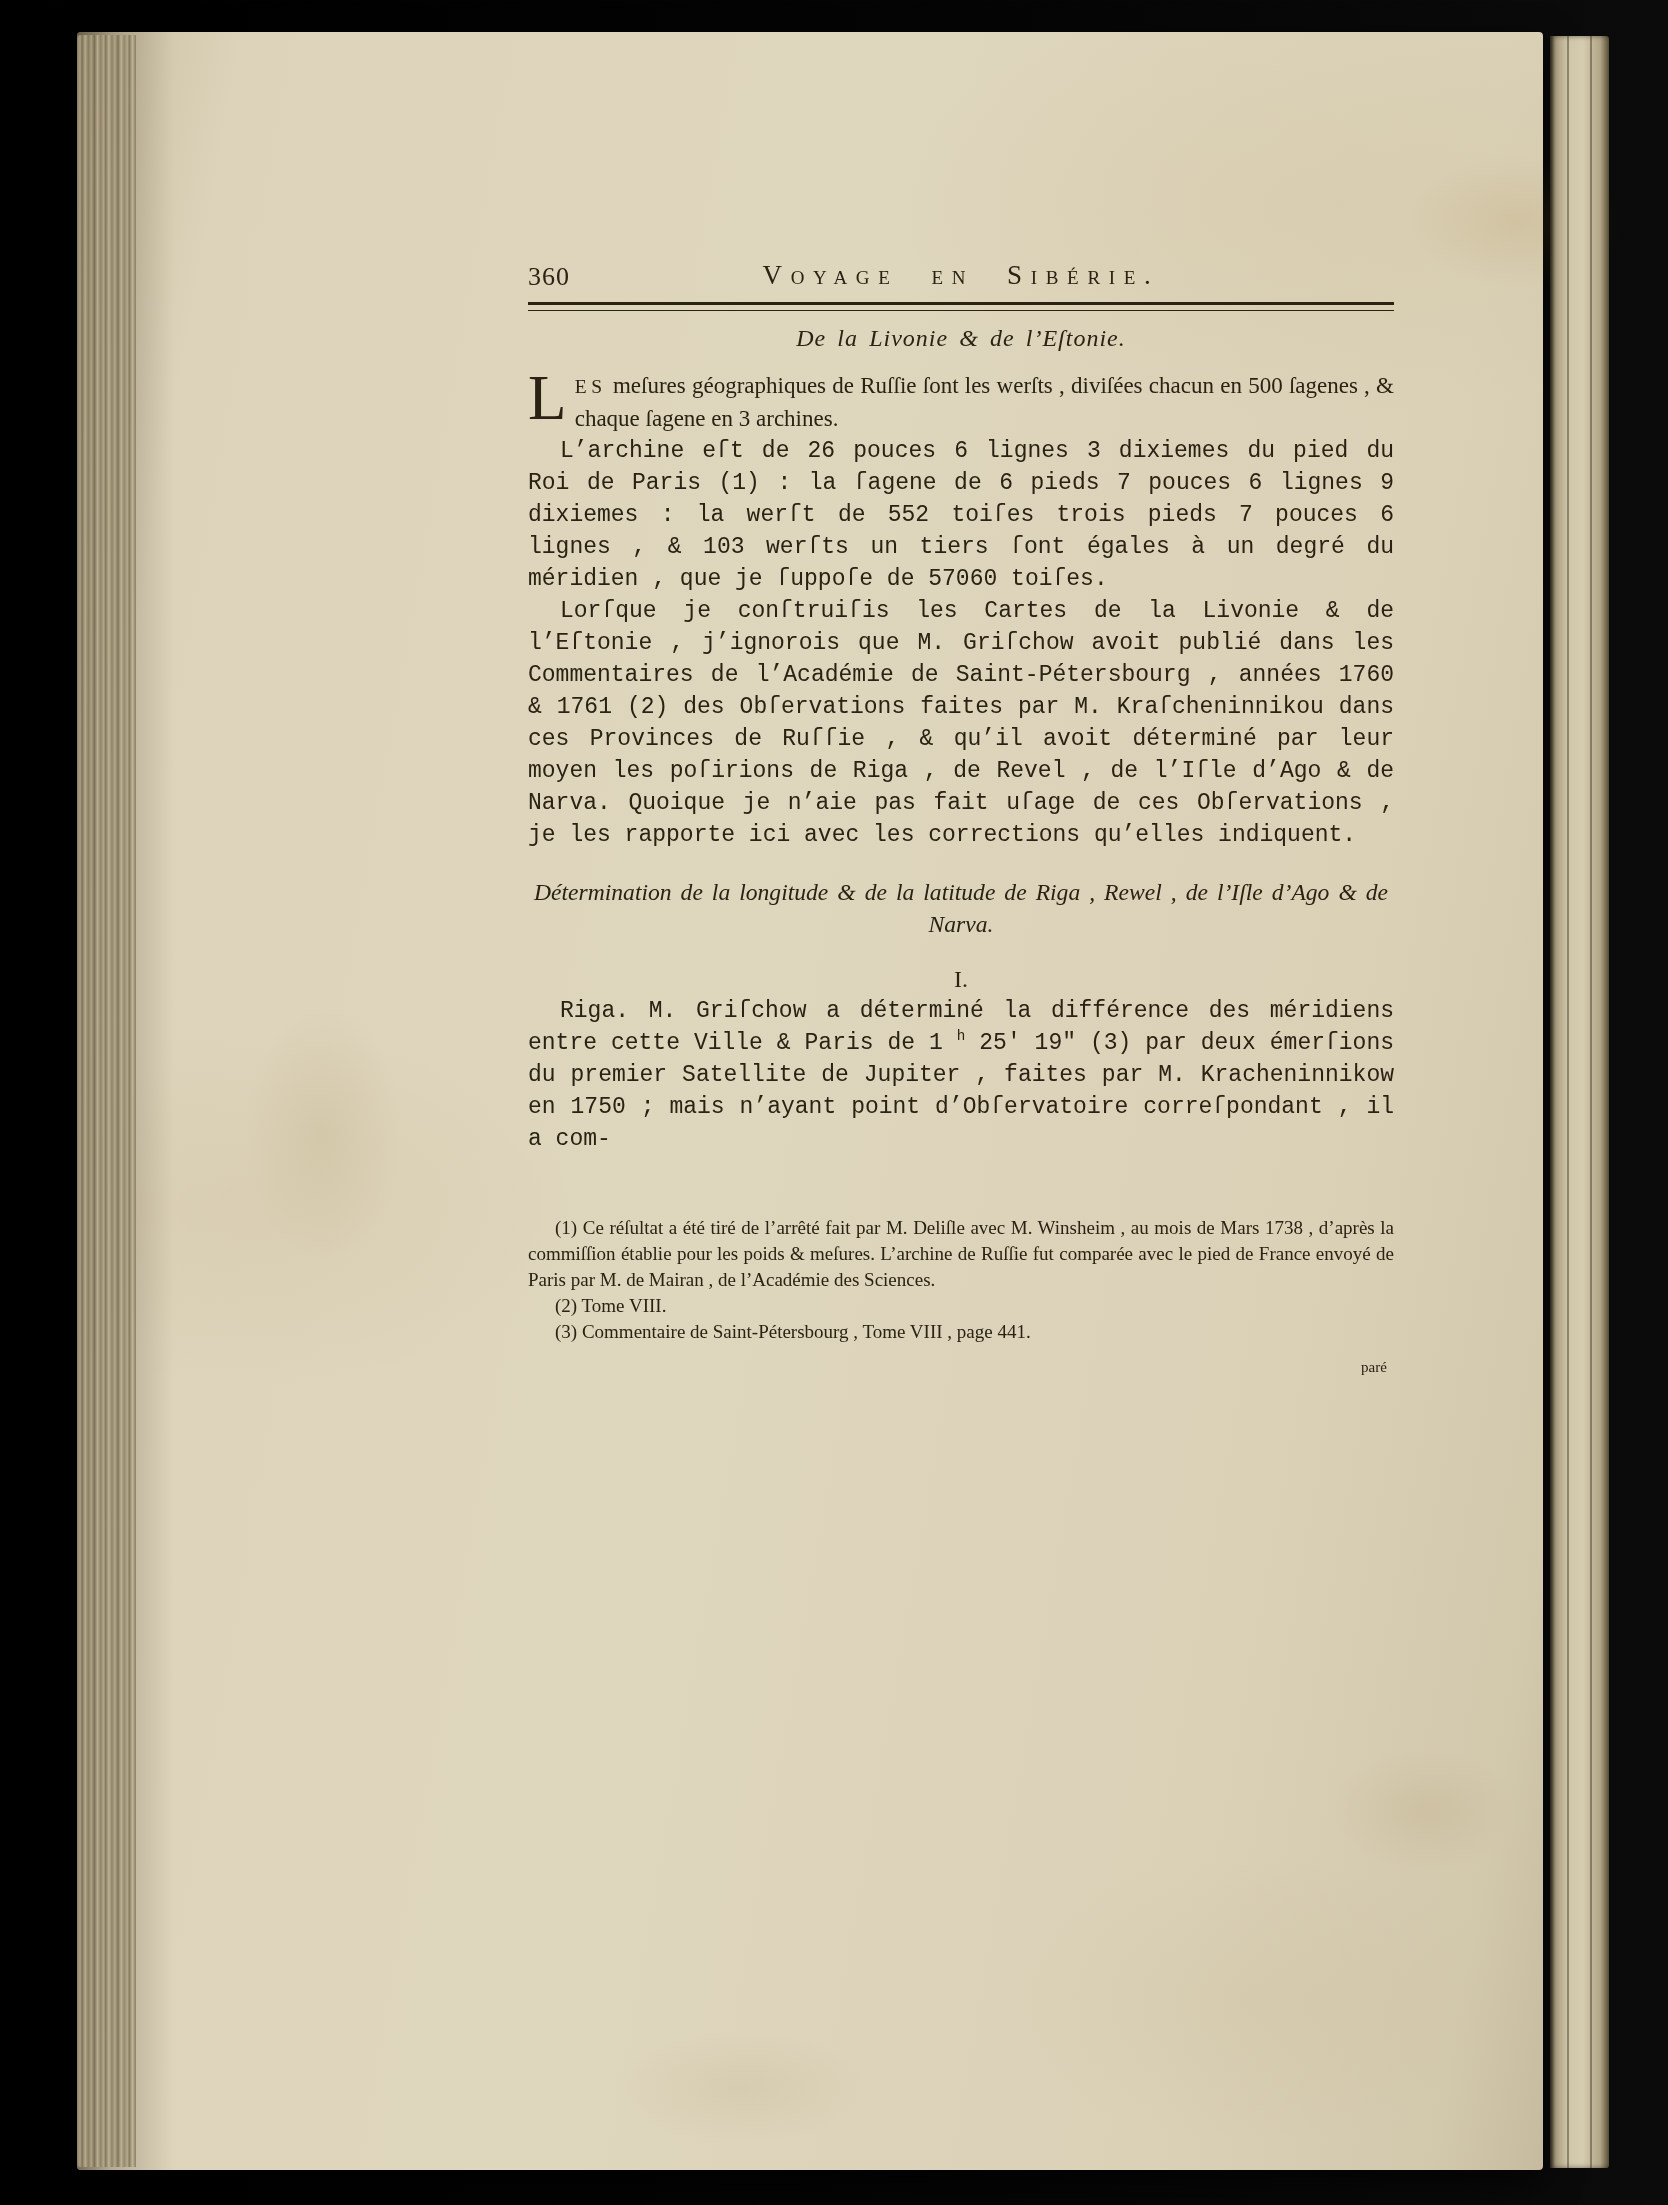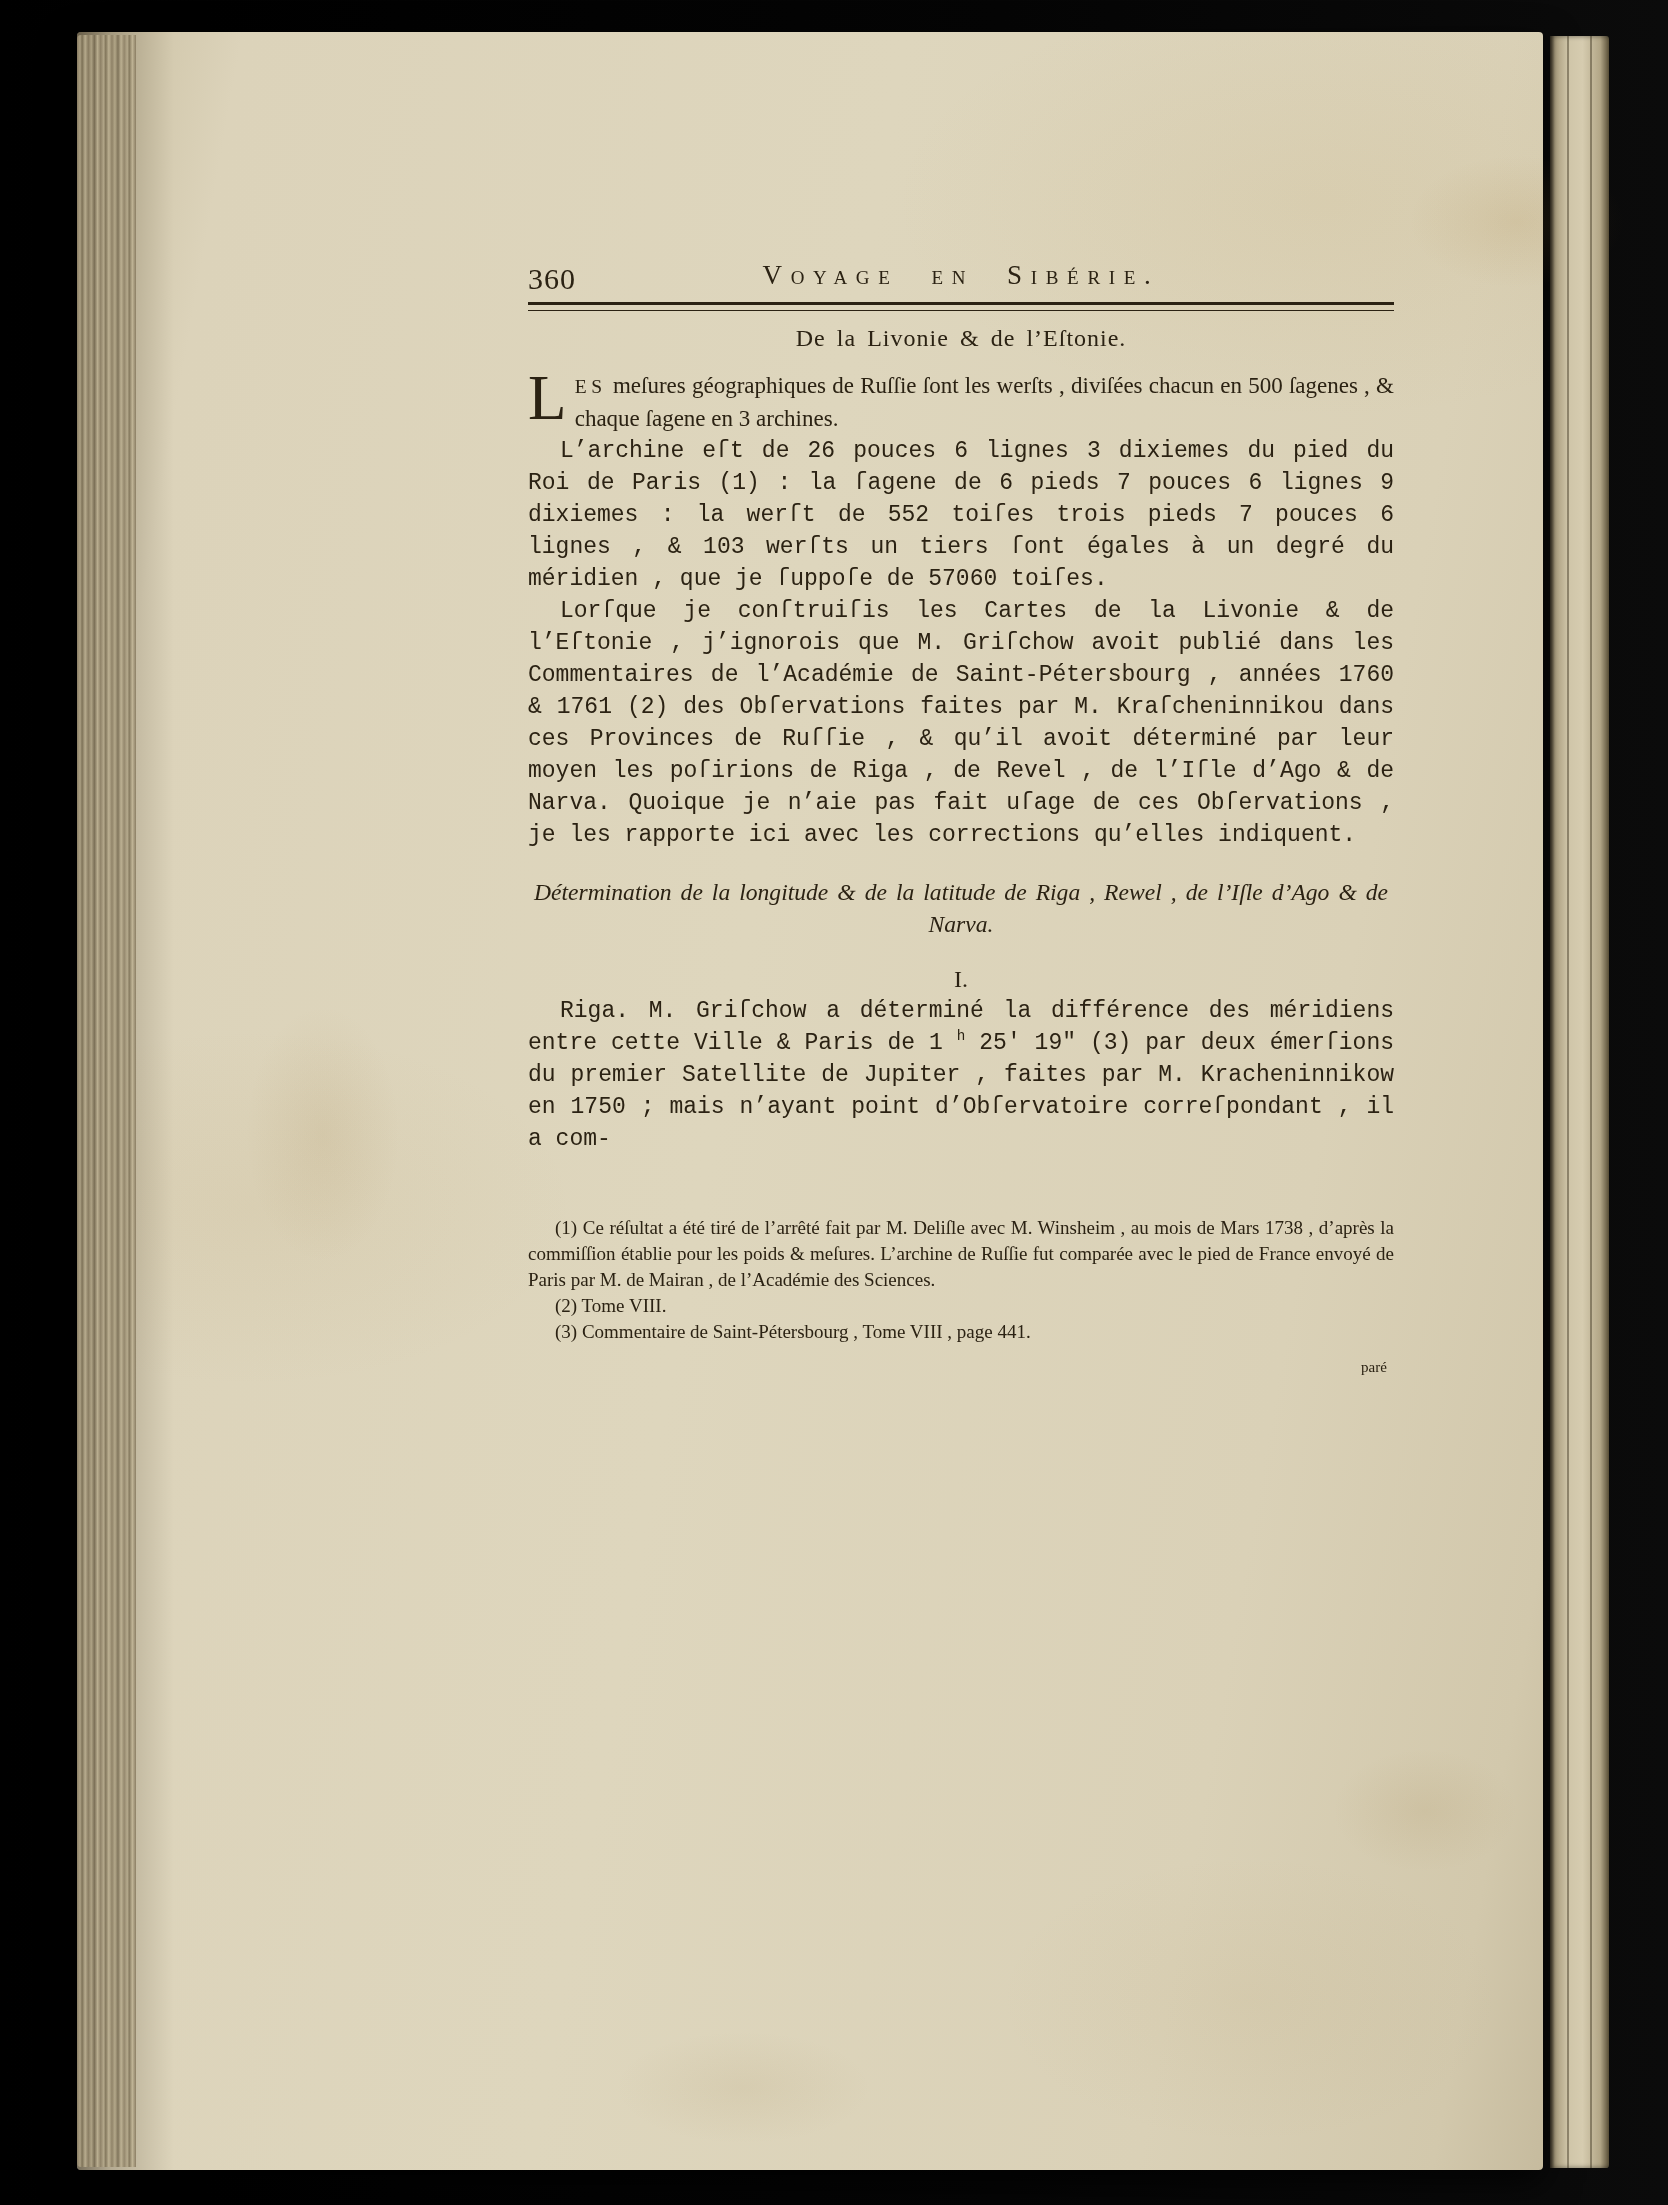--- a/index.html
+++ b/index.html
@@ -63,39 +63,39 @@
     background:radial-gradient(closest-side, rgba(140,110,55,0.08), rgba(0,0,0,0)); }
 
   
   .text-block {
     position:absolute; left:451px; top:228px; width:866px;
     color:#2b2213;
   }
   .header-row { position:relative; height:34px; }
   .page-number {
     position:absolute; left:0; top:2px;
-    font-size:30px; letter-spacing:1px;
+    font-size:26px; letter-spacing:1px;
   }
   .running-title {
     position:absolute; left:0; right:0; text-align:center;
     font-variant:small-caps;
     font-size:27px; letter-spacing:8.7px; word-spacing:17.4px;
   }
   .double-rule {
     margin-top:8.2px; height:4.6px;
     border-top:3.6px solid #2b2213;
     border-bottom:1.5px solid #2b2213;
   }
   .chapter-heading {
     margin-top:27px; text-align:center;
     font-size:29px; letter-spacing:13.3px;
   }
   .chapter-subtitle {
     margin-top:14.3px; text-align:center;
-    font-size:24px; letter-spacing:1px; word-spacing:4.1px;
+    font-style:italic; font-size:24px; letter-spacing:1px; word-spacing:4.1px;
   }
   .body-copy { margin-top:18.4px; font-size:23px; line-height:32px; text-align:justify; }
   .body-copy p { margin:0; }
   .drop-cap {
     float:left; font-size:63px; line-height:48px;
     padding:3.1px 8.2px 0 0;
   }
   .small-caps-lead { font-size:19.5px; letter-spacing:4.6px; }
   .indent { text-indent:32px;font-family:Liberation Mono, monospace; }
   .section-heading {

